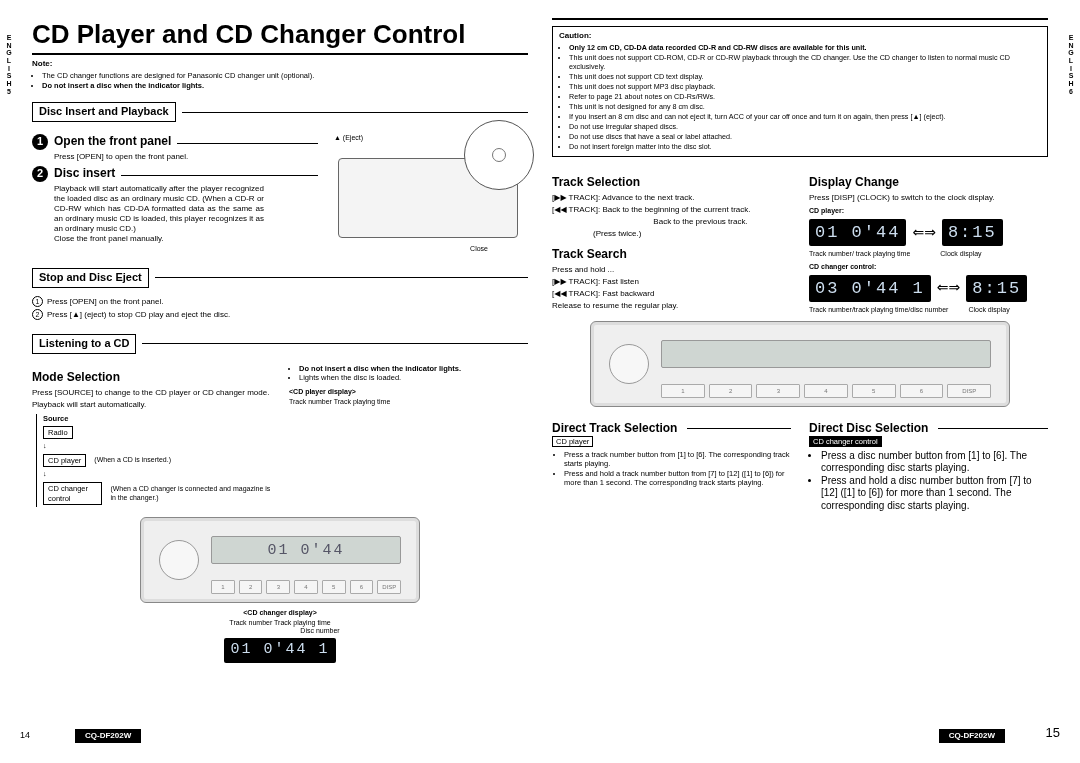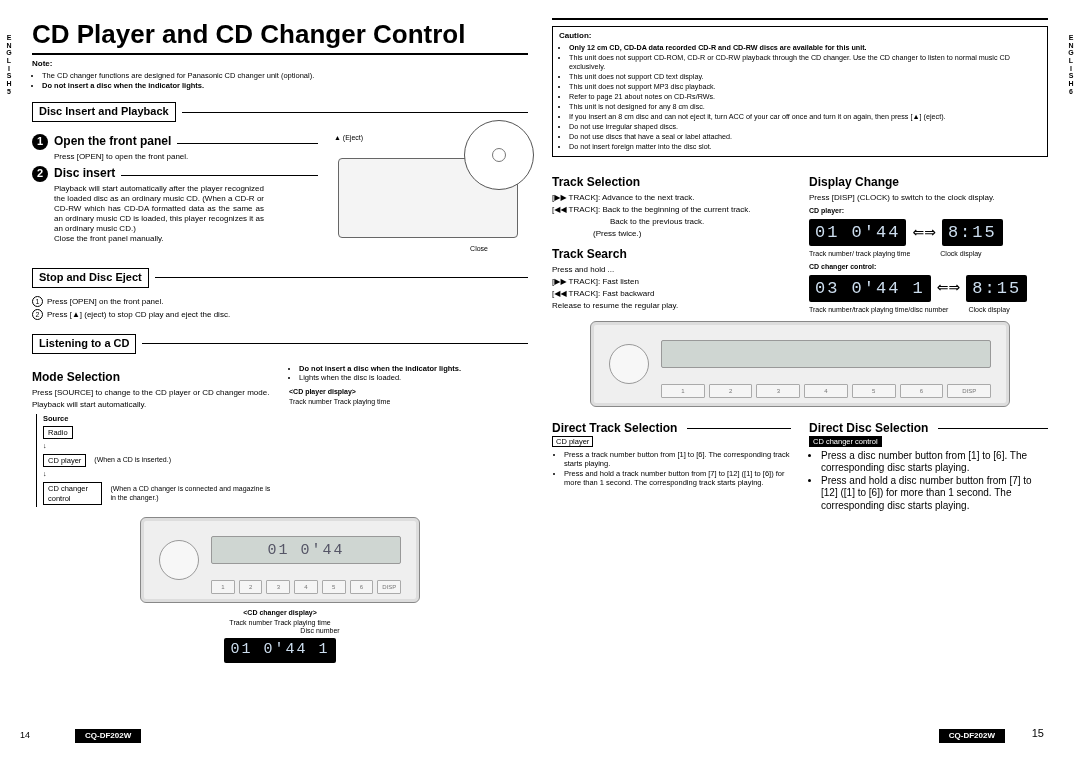--- a/index.html
+++ b/index.html
@@ -169,21 +169,21 @@
   .radio-illus .btnrow{
     position:absolute; left:70px; bottom:8px; right:18px; height:14px;
     display:flex; gap:4px;
   }
   .radio-illus .btnrow div{
     flex:1; border:1px solid #aaa; background:#f5f5f5; border-radius:1px;
     font-size:6px; text-align:center; line-height:12px; color:#777;
   }
 
   .page-num-left { position:absolute; left:0; bottom:12px; font-size:9px; }
-  .page-num-right{ position:absolute; right:16px; bottom:12px; font-size:11px; }
+  .page-num-right{ position:absolute; right:0; bottom:12px; font-size:13px; }
 
   .model-tag {
     position:absolute; bottom:10px; background:#000; color:#fff;
     font-size:8px; font-weight:bold; padding:2px 10px;
   }
   .model-tag.l { left: 55px; }
   .model-tag.r { right: 55px; }
 
   .small-label{
     font-size:7px; font-weight:bold; margin:4px 0 1px 0;
@@ -366,21 +366,21 @@
         <li>Do not insert foreign matter into the disc slot.</li>
       </ul>
     </div>
 
     <div class="two-col">
 
       <div class="col">
         <h3 class="sub">Track Selection</h3>
         <div class="body-text">[▶▶ TRACK]: Advance to the next track.</div>
         <div class="body-text">[◀◀ TRACK]: Back to the beginning of the current track.</div>
-        <div class="body-text" style="margin-left:58px;">Back to the previous track.</div>
+        <div class="body-text" style="margin-left:58px;text-align:center;">Back to the previous track.</div>
         <div class="body-text" style="margin-left:41px;">(Press twice.)</div>
 
         <h3 class="sub">Track Search</h3>
         <div class="body-text">Press and hold ...</div>
         <div class="body-text">[▶▶ TRACK]: Fast listen</div>
         <div class="body-text">[◀◀ TRACK]: Fast backward</div>
         <div class="body-text">Release to resume the regular play.</div>
       </div>
 
       <div class="col">

